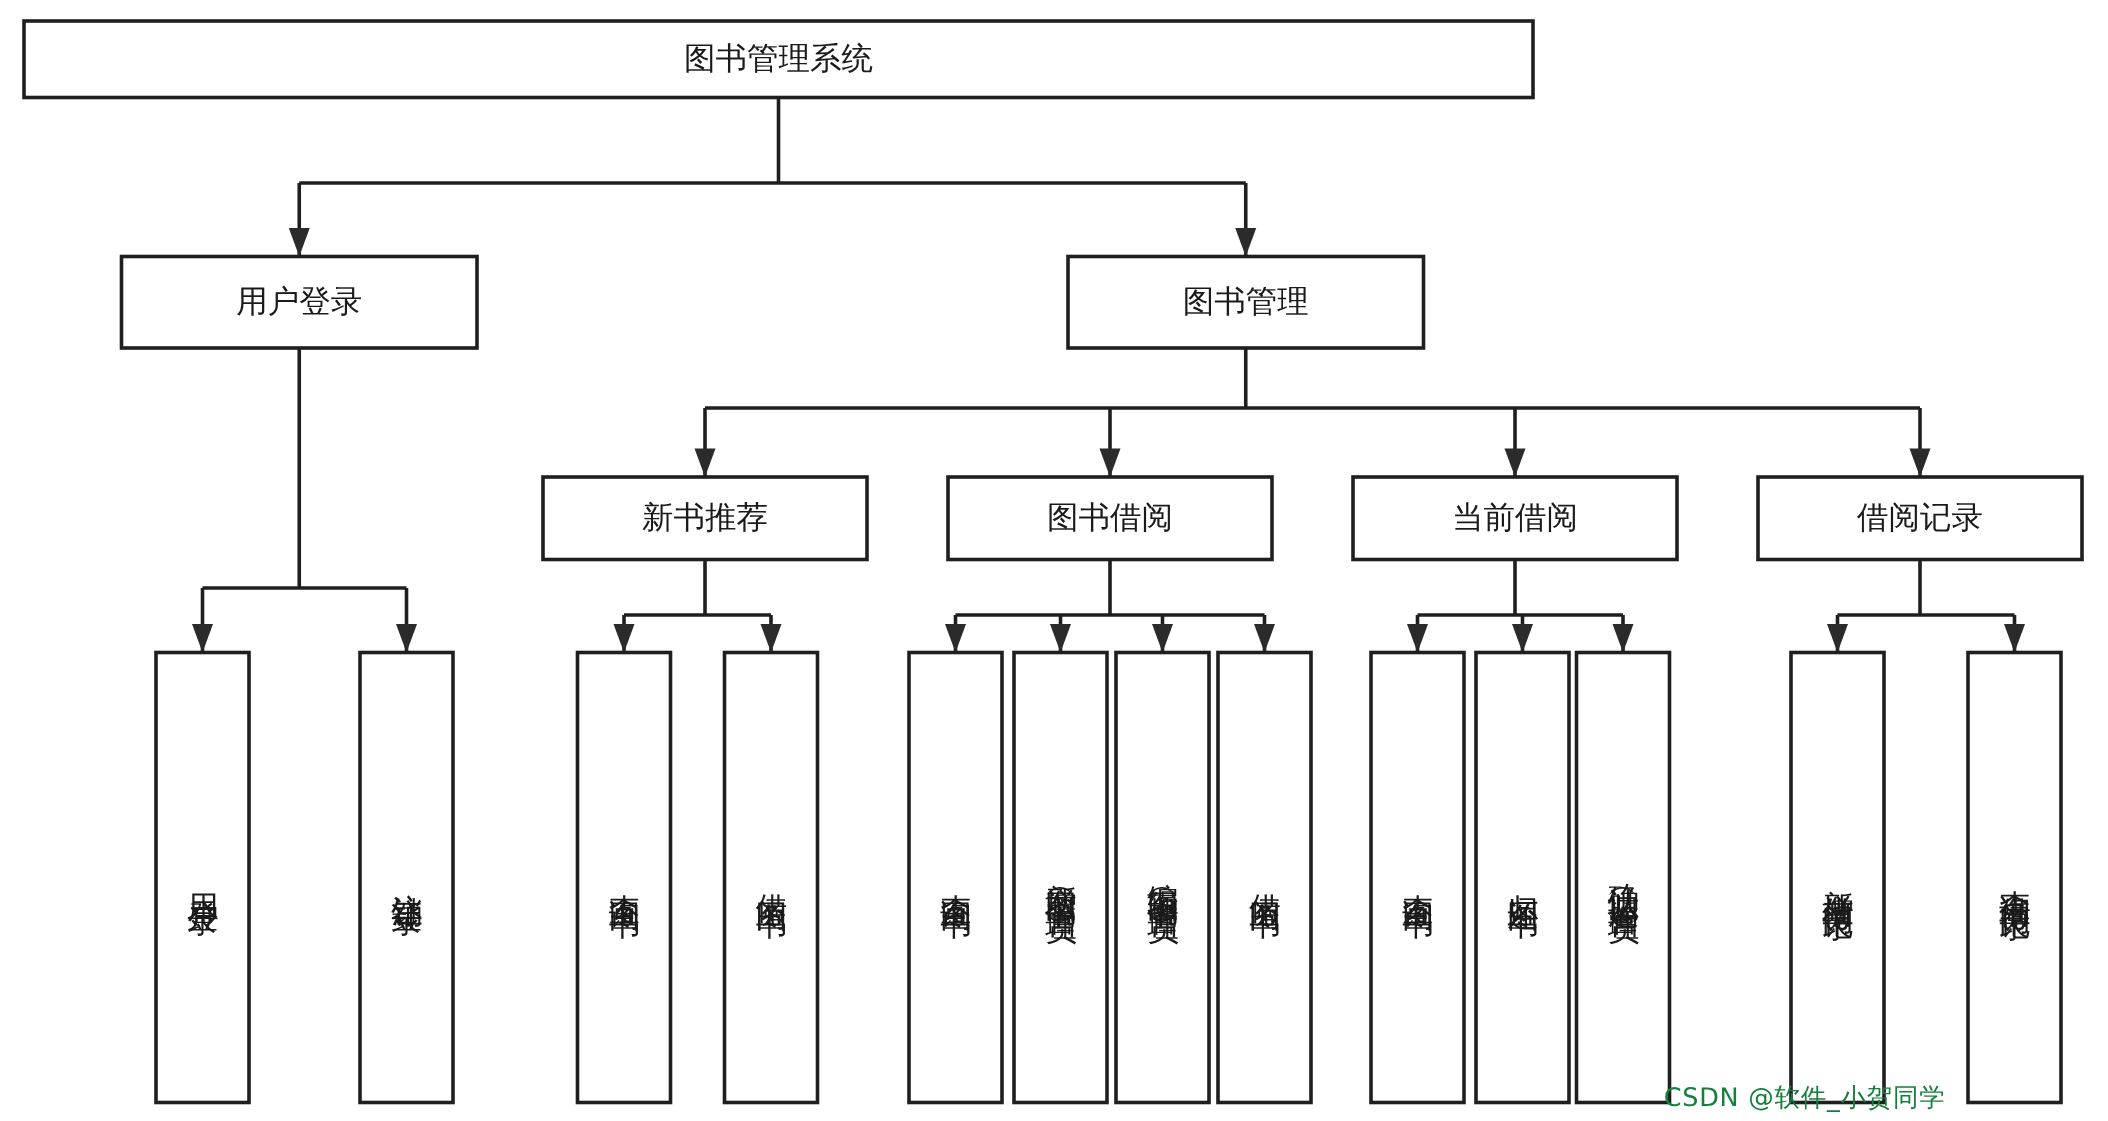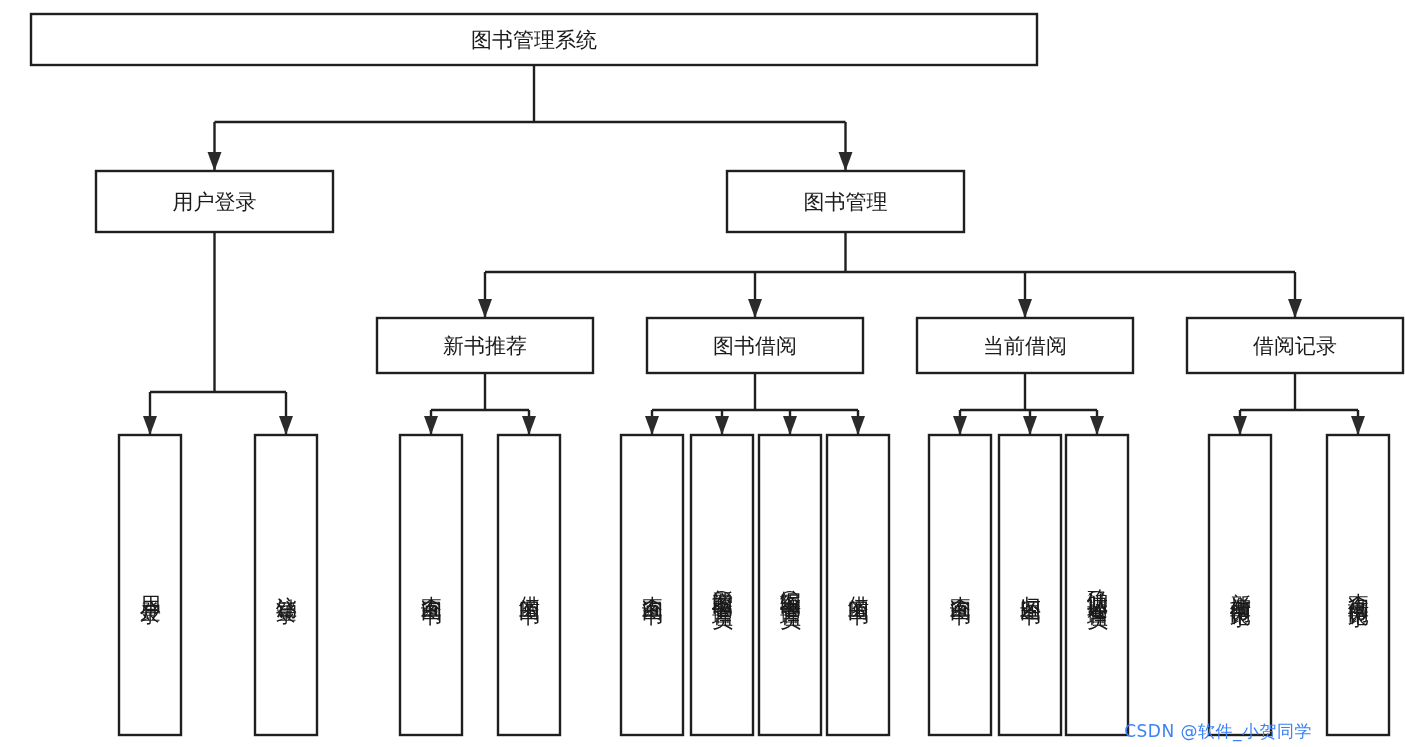--- a/index.html
+++ b/index.html
@@ -11,21 +11,20 @@
     width: 1405px;
     height: 747px;
     font-family: "DejaVu Sans", "Liberation Sans", sans-serif;
     overflow: hidden;
     position: relative;
   }
   #diagram-root {
     position: relative;
     width: 1305px;
     height: 747px;
-    margin-left: 15px;
   }
   svg#flow {
     position: absolute;
     top: 0;
     left: 0;
     width: 1405px;
     height: 747px;
     display: block;
   }
   .node-rect {
@@ -65,21 +64,21 @@
     white-space: nowrap;
     pointer-events: none;
     user-select: none;
   }
   .watermark {
     position: absolute;
     right: 8px;
     bottom: 4px;
     font-family: "DejaVu Sans", "Liberation Sans", sans-serif;
     font-size: 17px;
-    color: #3b82f6;
+    color: #15803d;
     letter-spacing: 0.5px;
     white-space: nowrap;
   }
 </style>
 </head>
 <body>
 
 <div id="diagram-root">
   <svg id="flow" viewBox="0 0 1405 747">
     <g id="connectors">

